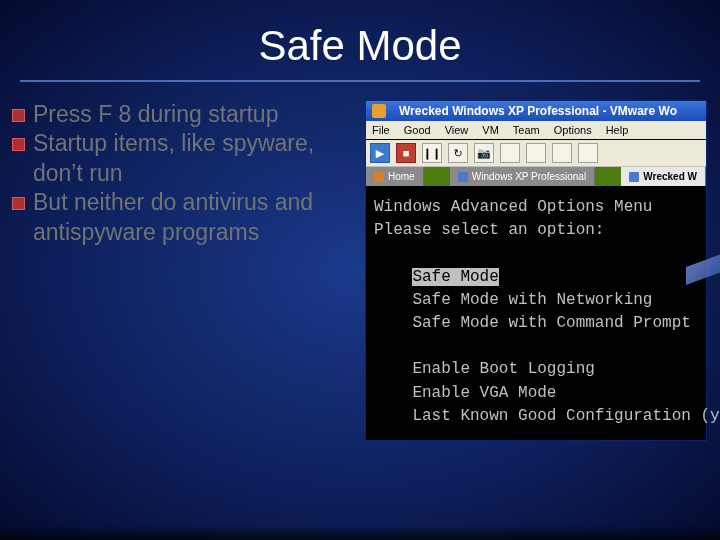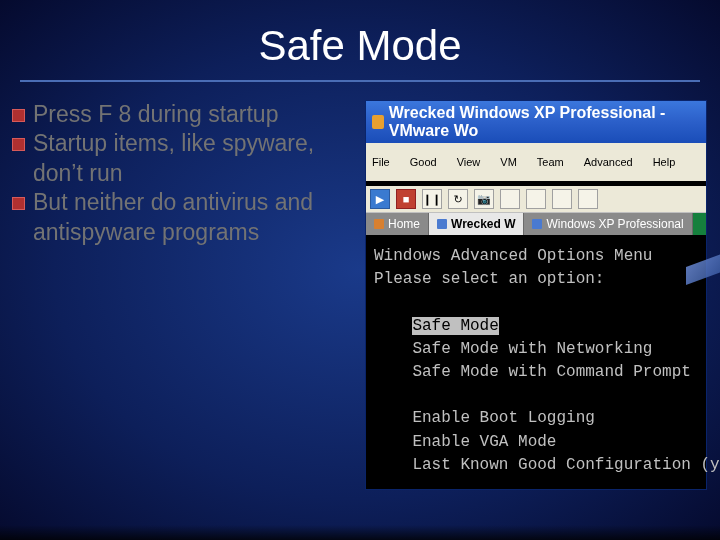--- a/index.html
+++ b/index.html
@@ -62,37 +62,37 @@
     font-size: 11px;
     color: #000;
     width: 340px;
   }
   .titlebar {
     background: linear-gradient(to bottom, #3b77dd 0%, #2b5fc9 50%, #1a4db8 100%);
     color: #fff;
     padding: 3px 6px;
     display: flex;
     align-items: center;
-    gap: 5px;
+    gap: 13px;
     font-weight: bold;
-    font-size: 16px;
+    font-size: 12px;
   }
   .titlebar-icon {
     width: 14px;
     height: 14px;
     background: #e8a030;
     border-radius: 2px;
     display: inline-block;
   }
   .menubar {
     background: #ece9d8;
-    padding: 13px 6px;
-    display: flex;
-    gap: 20px;
-    border-bottom: 5px solid #000000;
+    padding: 3px 6px;
+    display: flex;
+    gap: 14px;
+    border-bottom: 1px solid #000000;
   }
   .menubar span { font-size: 11px; color: #000; }
   .toolbar {
     background: #ece9d8;
     padding: 3px 4px;
     display: flex;
     gap: 6px;
     border-bottom: 1px solid #c0c0c0;
   }
   .tb-btn {
@@ -101,25 +101,26 @@
     border: 1px solid #a0a0a0;
     background: #f5f3e8;
     display: inline-flex;
     align-items: center;
     justify-content: center;
     font-size: 11px;
   }
   .tb-blue { background:#3a7ad0; color:#fff; border-color:#2a5aa0;}
   .tb-red { background:#c04030; color:#fff; border-color:#902020;}
   .tabbar {
-    background: #15803d;
+    background: #4d7c0f;
     display: flex;
     padding: 0;
     color: #fff;
-    font-size: 12px;
+    font-size: 10px;
+    justify-content: space-between;
   }
   .tab {
     padding: 4px 8px;
     display: flex;
     align-items: center;
     gap: 4px;
     background: #8a8a8a;
     border-right: 1px solid #6a6a6a;
   }
   .tab.active { background: #e8e8e8; color: #000; font-weight: bold; }
@@ -185,47 +186,47 @@
       <div class="titlebar">
         <span class="titlebar-icon"></span>
         <span>Wrecked Windows XP Professional - VMware Wo</span>
       </div>
       <div class="menubar">
         <span>File</span>
         <span>Good</span>
         <span>View</span>
         <span>VM</span>
         <span>Team</span>
-        <span>Advanced</span>
+        <span>Options</span>
         <span>Help</span>
       </div>
       <div class="toolbar">
         <span class="tb-btn tb-blue">▶</span>
         <span class="tb-btn tb-red">■</span>
         <span class="tb-btn">❙❙</span>
         <span class="tb-btn">↻</span>
         <span class="tb-btn">📷</span>
         <span class="tb-btn"></span>
         <span class="tb-btn"></span>
         <span class="tb-btn"></span>
         <span class="tb-btn"></span>
       </div>
       <div class="tabbar">
         <div class="tab">
           <span class="tab-icon"></span>
           <span>Home</span>
         </div>
+        <div class="tab">
+          <span class="tab-icon box"></span>
+          <span>Windows XP Professional</span>
+        </div>
         <div class="tab active">
           <span class="tab-icon box"></span>
           <span>Wrecked W</span>
         </div>
-        <div class="tab">
-          <span class="tab-icon box"></span>
-          <span>Windows XP Professional</span>
-        </div>
       </div>
       <div class="console"><span>Windows Advanced Options Menu</span>
 <span>Please select an option:</span>
 
     <span class="hl">Safe Mode</span>
     <span>Safe Mode with Networking</span>
     <span>Safe Mode with Command Prompt</span>
 
     <span>Enable Boot Logging</span>
     <span>Enable VGA Mode</span>

